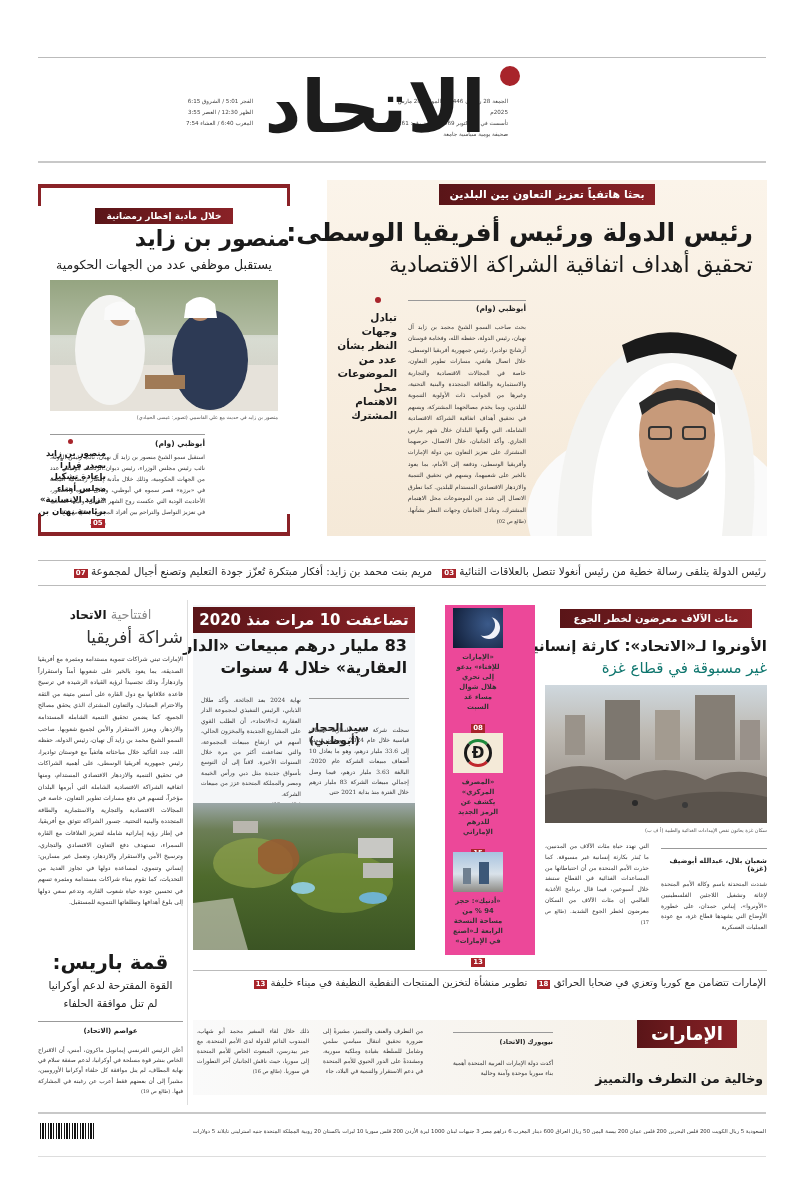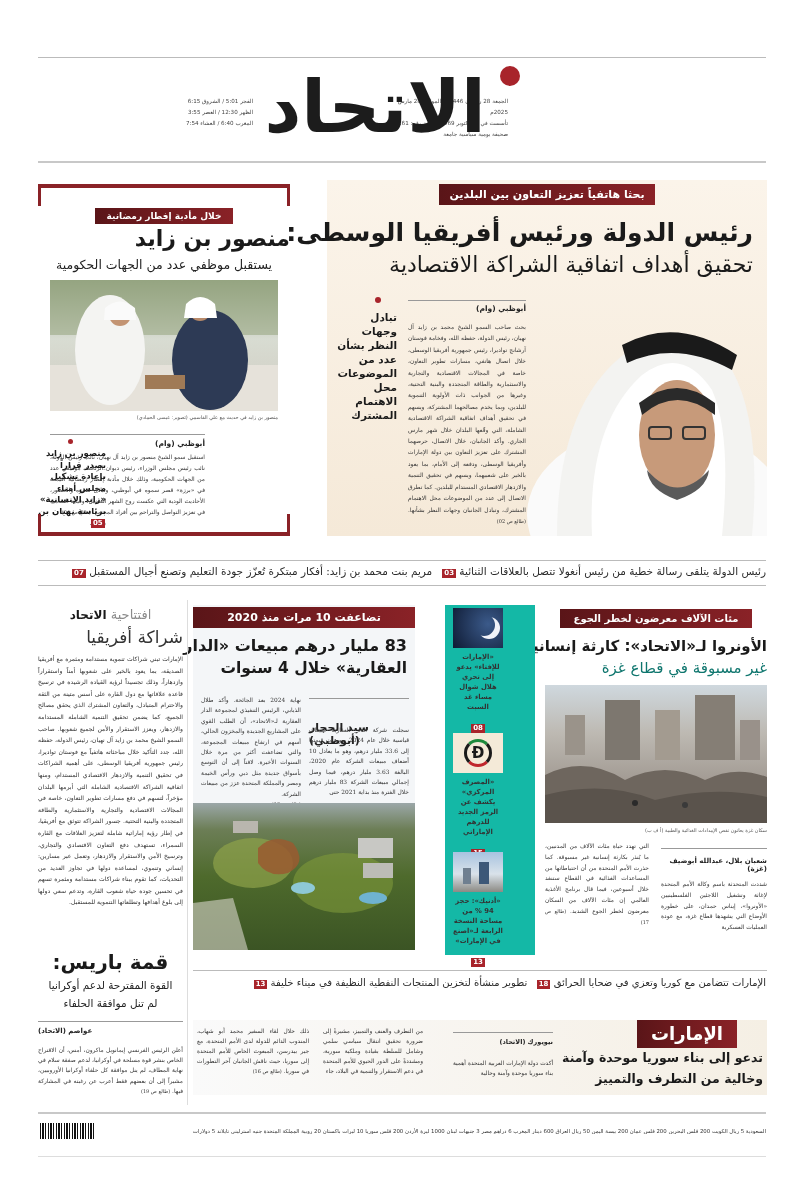--- a/index.html
+++ b/index.html
@@ -116,21 +116,21 @@
 
   <div class="abs" style="left:0;right:0;bottom:0;height:4px;background:#8a2227"></div>
   <div class="abs" style="left:0;bottom:0;width:3px;height:22px;background:#8a2227"></div>
   <div class="abs" style="right:0;bottom:0;width:3px;height:22px;background:#8a2227"></div>
 </div>
 
 <div class="rule" style="left:38px;top:560px;width:728px;height:1px;background:#bbb"></div>
 <div class="ticker" style="right:38px;top:565px;width:728px;text-align:right">
   <span><span>رئيس الدولة يتلقى رسالة خطية من رئيس أنغولا تتصل بالعلاقات الثنائية</span> <span class="pg">03</span></span>
   &nbsp;
-  <span><span>مريم بنت محمد بن زايد: أفكار مبتكرة تُعزّز جودة التعليم وتصنع أجيال المستقبل</span> <span class="pg">07</span></span>
+  <span><span>مريم بنت محمد بن زايد: أفكار مبتكرة تُعزّز جودة التعليم وتصنع أجيال لمجموعة</span> <span class="pg">07</span></span>
 </div>
 <div class="rule" style="left:38px;top:585px;width:728px;height:1px;background:#bbb"></div>
 
 <div class="abs" style="left:545px;top:605px;width:222px;height:360px">
   <div class="abs" style="left:0;right:0;top:2px;text-align:center">
     <span class="kicker" style="font-size:10px;padding:4px 14px">مئات الآلاف معرضون لخطر الجوع</span>
   </div>
   <div class="abs hl" style="right:0;top:30px;font-size:15px;line-height:22px;white-space:nowrap">الأونروا لـ«الاتحاد»: كارثة إنسانية</div>
   <div class="abs" style="right:0;top:52px;font-size:15px;line-height:22px;color:#0f766e;white-space:nowrap;letter-spacing:1px">غير مسبوقة في قطاع غزة</div>
   <div class="photo" style="left:0;top:80px;width:222px;height:138px;background:linear-gradient(180deg,#cfd8de 0%,#bdb9b2 35%,#8a8078 100%)">
@@ -150,21 +150,21 @@
 
   <div class="abs body-text" style="left:0;top:236px;width:104px;font-size:5.9px;line-height:10.8px">
     <span>التي تهدد حياة مئات الآلاف من المدنيين، ما يُنذر بكارثة إنسانية غير مسبوقة. كما حذرت الأمم المتحدة من أن احتياطاتها من المساعدات الغذائية في القطاع ستنفد خلال أسبوعين، فيما قال برنامج الأغذية العالمي إن مئات الآلاف من السكان معرضون لخطر الجوع الشديد.</span>
     <span style="font-size:5px">(طالع ص 17)</span>
   </div>
   <div class="abs" style="right:0;top:243px;width:106px;height:1px;background:#999"></div>
   <div class="abs byline" style="right:0;top:252px;width:106px;text-align:right;font-size:7px">شعبان بلال، عبدالله أبوضيف (غزة)</div>
   <div class="abs body-text" style="right:0;top:274px;width:106px;font-size:5.9px;line-height:10.8px">شددت المتحدثة باسم وكالة الأمم المتحدة لإغاثة وتشغيل اللاجئين الفلسطينيين «الأونروا»، إيناس حمدان، على خطورة الأوضاع التي يشهدها قطاع غزة، مع عودة العمليات العسكرية</div>
 </div>
 
-<div class="abs" style="left:445px;top:605px;width:90px;height:350px;background:#14b8a6">
+<div class="abs" style="left:445px;top:605px;width:90px;height:350px;background:#ec4899">
   <div class="abs" style="left:8px;top:3px;width:50px">
     <div style="width:50px;height:40px;background:radial-gradient(circle at 70% 40%,#3b5a8a,#0e1a33);position:relative;overflow:hidden">
       <div style="position:absolute;left:20px;top:6px;width:22px;height:22px;border-radius:50%;box-shadow:5px 3px 0 0 #f0f2f8"></div>
     </div>
     <div class="side-item" style="margin-top:4px;font-size:6.8px;line-height:10px">«الإمارات للإفتاء» يدعو إلى تحري هلال شوال مساء غد السبت</div>
     <div style="text-align:center;margin-top:3px"><span class="pg">08</span></div>
   </div>
   <div class="abs" style="left:8px;top:128px;width:50px">
     <div style="width:50px;height:40px;background:#f4ead8;display:flex;align-items:center;justify-content:center">
       <div style="width:28px;height:28px;border-radius:50%;border:3px solid #1a1a1a;border-top-color:#1d8a3c;border-bottom-color:#c0272d;display:flex;align-items:center;justify-content:center;font-weight:bold;font-size:15px;color:#1a1a1a;direction:ltr">Đ</div>
@@ -177,21 +177,21 @@
       <div style="position:absolute;left:26px;top:10px;width:10px;height:22px;background:#3d5878"></div>
       <div style="position:absolute;left:10px;top:16px;width:8px;height:16px;background:#6f7f90"></div>
     </div>
     <div class="side-item" style="margin-top:4px;font-size:6.8px;line-height:10px">«أدنيك»: حجز 94 % من مساحة النسخة الرابعة لـ«اصنع في الإمارات»</div>
     <div style="text-align:center;margin-top:3px"><span class="pg">13</span></div>
   </div>
 </div>
 
 <div class="abs" style="left:193px;top:605px;width:222px;height:345px;background:#f4f6f8">
   <div class="abs" style="left:0;right:0;top:2px;text-align:center">
-    <span class="kicker" style="font-size:11px;padding:4px 6px;display:block">تضاعفت 10 مرات منذ 2020</span>
+    <span class="kicker" style="font-size:15px;padding:4px 6px;display:block">تضاعفت 10 مرات منذ 2020</span>
   </div>
   <div class="abs hl" style="right:8px;top:30px;font-size:16px;line-height:22px;white-space:nowrap">83 مليار درهم مبيعات «الدار</div>
   <div class="abs hl" style="right:8px;top:52px;font-size:15.5px;line-height:22px;white-space:nowrap;letter-spacing:1px">العقارية» خلال 4 سنوات</div>
 
   <div class="abs" style="right:6px;top:93px;width:100px;height:1px;background:#999"></div>
   <div class="abs byline" style="right:6px;top:116px;width:100px;text-align:left;font-size:11px">سيد الحجار (أبوظبي)</div>
   <div class="abs body-text" style="right:6px;top:120px;width:100px;font-size:5.9px;line-height:10.4px">سجلت شركة الدار العقارية مبيعات قياسية خلال عام 2024، ووصلت قيمتها إلى 33.6 مليار درهم، وهو ما يعادل 10 أضعاف مبيعات الشركة عام 2020، البالغة 3.63 مليار درهم، فيما وصل إجمالي مبيعات الشركة 83 مليار درهم خلال الفترة منذ بداية 2021 حتى</div>
   <div class="abs body-text" style="left:8px;top:90px;width:100px;font-size:5.9px;line-height:10.4px">
     <span>نهاية 2024 بعد الجائحة. وأكد طلال الذيابي، الرئيس التنفيذي لمجموعة الدار العقارية لـ«الاتحاد»، أن الطلب القوي على المشاريع الجديدة والمخزون الحالي، أسهم في ارتفاع مبيعات المجموعة، والتي تضاعفت أكثر من مرة خلال السنوات الأخيرة. لافتاً إلى أن التوسع بأسواق جديدة مثل دبي ورأس الخيمة ومصر والمملكة المتحدة عزز من مبيعات الشركة.</span><br>
     <span style="font-size:5px">(طالع ص 18)</span>
@@ -219,41 +219,40 @@
   </div>
   <div class="abs" style="right:0;top:20px;width:145px;text-align:right;font-size:17px;line-height:24px;color:#333">شراكة أفريقيا</div>
   <div class="abs body-text" style="right:0;top:48px;width:145px;font-size:6.1px;line-height:11.6px">الإمارات تبني شراكات تنموية مستدامة ومثمرة مع أفريقيا الصديقة، بما يعود بالخير على شعوبها أمناً واستقراراً وازدهاراً، وذلك تجسيداً لرؤية القيادة الرشيدة في ترسيخ قاعدة علاقاتها مع دول القارة على أسس متينة من الثقة والاحترام المتبادل، والتعاون المشترك الذي يحقق مصالح الجميع، كما يضمن تحقيق التنمية الشاملة المستدامة والازدهار، ويعزز الاستقرار والأمن لجميع شعوبها. صاحب السمو الشيخ محمد بن زايد آل نهيان، رئيس الدولة، حفظه الله، جدد التأكيد خلال مباحثاته هاتفياً مع فوستان تواديرا، رئيس جمهورية أفريقيا الوسطى، على أهمية الشراكات في تحقيق التنمية والازدهار الاقتصادي المستدام، ومنها اتفاقية الشراكة الاقتصادية الشاملة التي أبرمها البلدان مؤخراً، لتسهم في دفع مسارات تطوير التعاون، خاصة في المجالات الاقتصادية والتجارية والاستثمارية والطاقة المتجددة والبنية التحتية. جسور الشراكة تتوثق مع أفريقيا، في إطار رؤية إماراتية شاملة لتعزيز العلاقات مع القارة السمراء، تستهدف دفع التعاون الاقتصادي والتجاري، وترسيخ الأمن والاستقرار والازدهار، وتعمل عبر مسارين: إنساني وتنموي، لمساعدة دولها في تجاوز العديد من التحديات، كما تقوم ببناء شراكات مستدامة ومثمرة تسهم في تحسين جودة حياة شعوب القارة، وتدعم سعي دولها إلى بلوغ أهدافها وتطلعاتها التنموية للمستقبل.</div>
 </div>
 
 <div class="abs" style="left:38px;top:945px;width:145px;height:160px">
   <div class="abs hl" style="left:0;right:0;top:4px;text-align:center;font-size:20px;line-height:26px">قمة باريس:</div>
   <div class="abs" style="right:0;top:32px;width:145px;text-align:center;font-size:10.5px;line-height:16px">القوة المقترحة لدعم أوكرانيا</div>
   <div class="abs" style="right:0;top:50px;width:145px;text-align:center;font-size:10.5px;line-height:16px;letter-spacing:1px">لم تنل موافقة الحلفاء</div>
   <div class="abs" style="right:0;top:76px;width:145px;height:1px;background:#999"></div>
-  <div class="abs byline" style="right:0;top:82px;width:145px;text-align:left;font-size:7px">عواصم (الاتحاد)</div>
+  <div class="abs byline" style="right:0;top:82px;width:145px;text-align:center;font-size:7px">عواصم (الاتحاد)</div>
   <div class="abs body-text" style="right:0;top:100px;width:145px;font-size:5.9px;line-height:10.2px">
     <span>أعلن الرئيس الفرنسي إيمانويل ماكرون، أمس، أن الاقتراح الخاص بنشر قوة مسلحة في أوكرانيا، لدعم صفقة سلام في نهاية المطاف، لم ينل موافقة كل حلفاء أوكرانيا الأوروبيين، مشيراً إلى أن بعضهم فقط أعرب عن رغبته في المشاركة فيها.</span>
     <span style="font-size:5px">(طالع ص 19)</span>
   </div>
 </div>
 
 <div class="abs" style="left:187px;top:600px;width:1px;height:505px;background:#ddd"></div>
 
 <div class="rule" style="left:193px;top:970px;width:574px;height:1px;background:#bbb"></div>
 <div class="ticker" style="right:38px;top:977px;width:574px;text-align:right;font-size:10px">
   <span><span>الإمارات تتضامن مع كوريا وتعزي في ضحايا الحرائق</span> <span class="pg">18</span></span>
   &nbsp;
   <span><span>تطوير منشأة لتخزين المنتجات النفطية النظيفة في ميناء خليفة</span> <span class="pg">13</span></span>
 </div>
 
 <div class="abs" style="left:193px;top:1020px;width:574px;height:75px;background:linear-gradient(90deg,#fafafa,#f5efe4)">
   <div class="abs" style="right:30px;top:0">
     <span class="kicker" style="font-size:18px;padding:2px 14px;line-height:24px">الإمارات</span>
   </div>
-  <div class="abs hl" style="right:4px;top:28px;font-size:12.5px;line-height:20px;white-space:nowrap">تدعو إلى بناء سوريا موحدة وآمنة</div>
   <div class="abs hl" style="right:4px;top:49px;font-size:12.5px;line-height:20px;white-space:nowrap;letter-spacing:1px">وخالية من التطرف والتمييز</div>
 
   <div class="abs" style="left:260px;top:12px;width:100px;height:1px;background:#999"></div>
   <div class="abs byline" style="left:260px;top:18px;width:100px;text-align:right;font-size:6.5px">نيويورك (الاتحاد)</div>
   <div class="abs body-text" style="left:260px;top:38px;width:100px;font-size:5.8px;line-height:10px">أكدت دولة الإمارات العربية المتحدة أهمية بناء سوريا موحدة وآمنة وخالية</div>
   <div class="abs body-text" style="left:130px;top:6px;width:100px;font-size:5.8px;line-height:10px">من التطرف والعنف والتمييز، مشيرةً إلى ضرورة تحقيق انتقال سياسي سلمي وشامل للسلطة بقيادة وملكية سورية، ومشددةً على الدور الحيوي للأمم المتحدة في دعم الاستقرار والتنمية في البلاد، جاء</div>
   <div class="abs body-text" style="left:4px;top:6px;width:112px;font-size:5.8px;line-height:10px">
     <span>ذلك خلال لقاء السفير محمد أبو شهاب، المندوب الدائم للدولة لدى الأمم المتحدة، مع جير بيدرسن، المبعوث الخاص للأمم المتحدة إلى سوريا، حيث ناقش الجانبان آخر التطورات في سوريا.</span>
     <span style="font-size:5px">(طالع ص 16)</span>
   </div>

